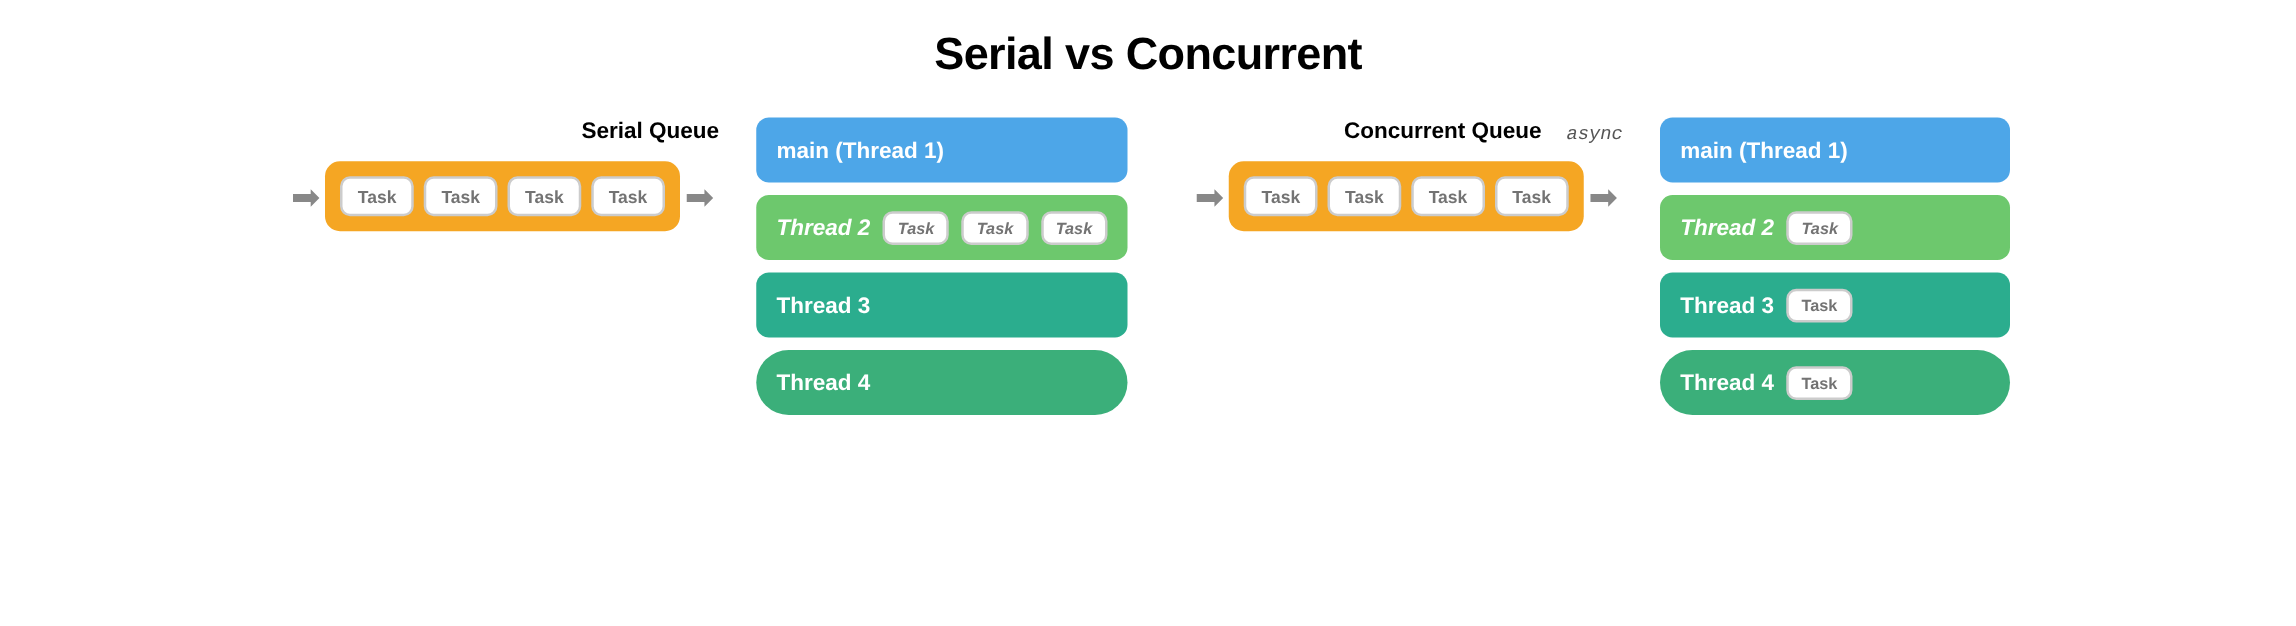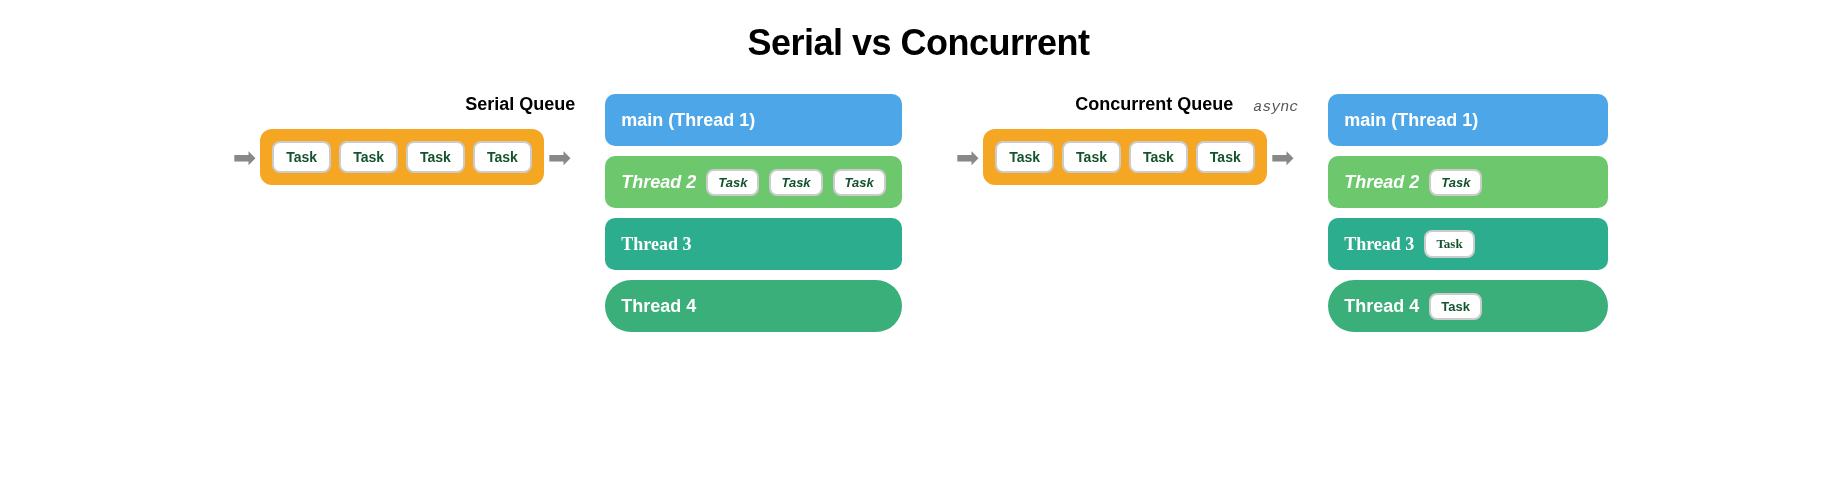--- a/index.html
+++ b/index.html
@@ -52,40 +52,40 @@
       min-height: 56px;
     }
 
     .task-box {
       background: white;
       border: 2px solid #ccc;
       border-radius: 8px;
       padding: 6px 12px;
       font-size: 14px;
       font-weight: 600;
-      color: #14532d;
+      color: #737373;
       white-space: nowrap;
     }
 
     .thread-bar {
       border-radius: 10px;
       display: flex;
       align-items: center;
       padding: 0 16px;
       height: 52px;
       font-size: 18px;
       font-weight: 700;
       color: white;
       gap: 10px;
       min-width: 280px;
     }
 
     .thread-bar.blue { background: #4DA6E8; }
     .thread-bar.green-light { background: #6DC86D; font-style: italic; }
-    .thread-bar.teal { background: #2BAD8E; font-family: Liberation Serif, serif; }
+    .thread-bar.teal { background: #2BAD8E; }
     .thread-bar.green-dark { background: #3BAF7A; border-radius: 26px; }
 
     .thread-bar .task-box {
       font-size: 13px;
       padding: 4px 10px;
     }
 
     .async-label {
       font-size: 15px;
       font-style: italic;

